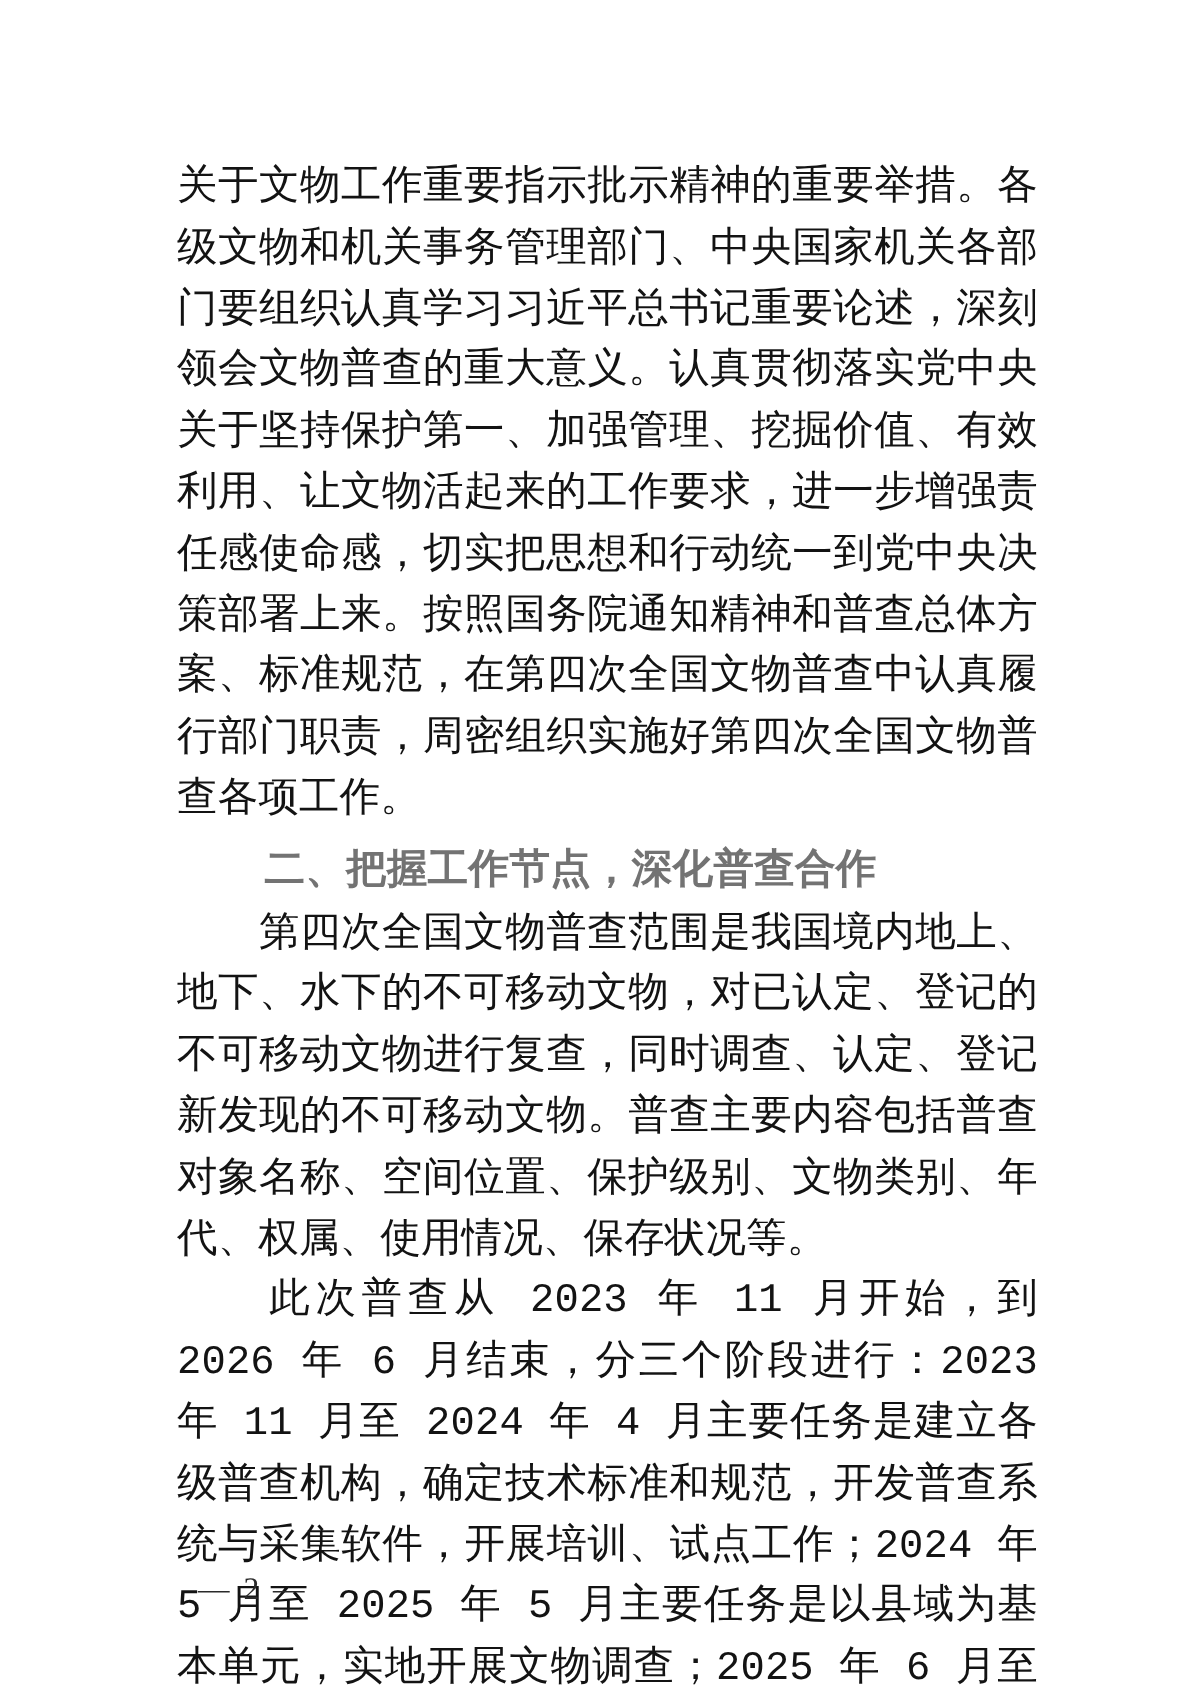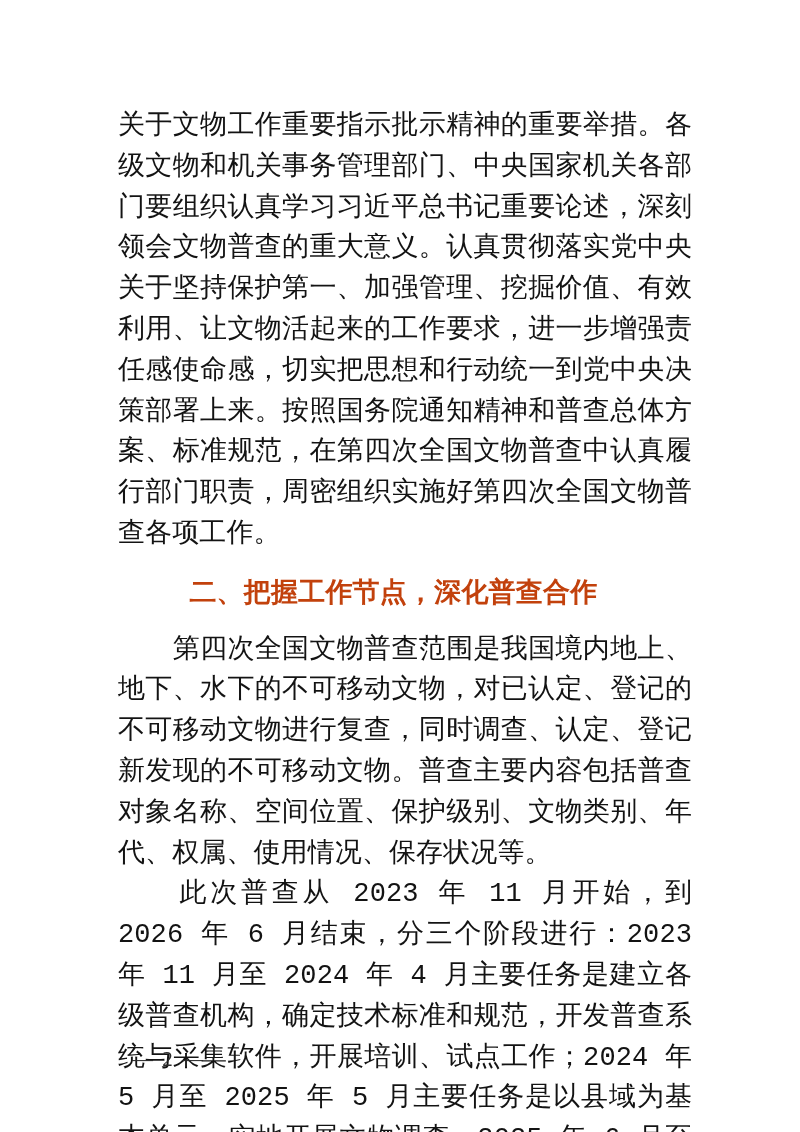--- a/index.html
+++ b/index.html
@@ -45,25 +45,25 @@
     color: #131313;
     font-family: Liberation Mono, monospace;
     font-weight: 400;
   }
 
   .para.indent {
     text-indent: 0;
   }
 
   .heading {
-    margin: 17px;
+    margin: 4px;
     font-size: 27px;
     line-height: 40.8px;
     font-weight: 700;
-    color: #c2410c;
+    color: #737373;
     font-family: "Liberation Sans", "DejaVu Sans", sans-serif;
     letter-spacing: 0.2px;
     white-space: pre-wrap;
   }
 
   
   #footer {
     position: absolute;
     left: 118px;
     top: 1045px;

